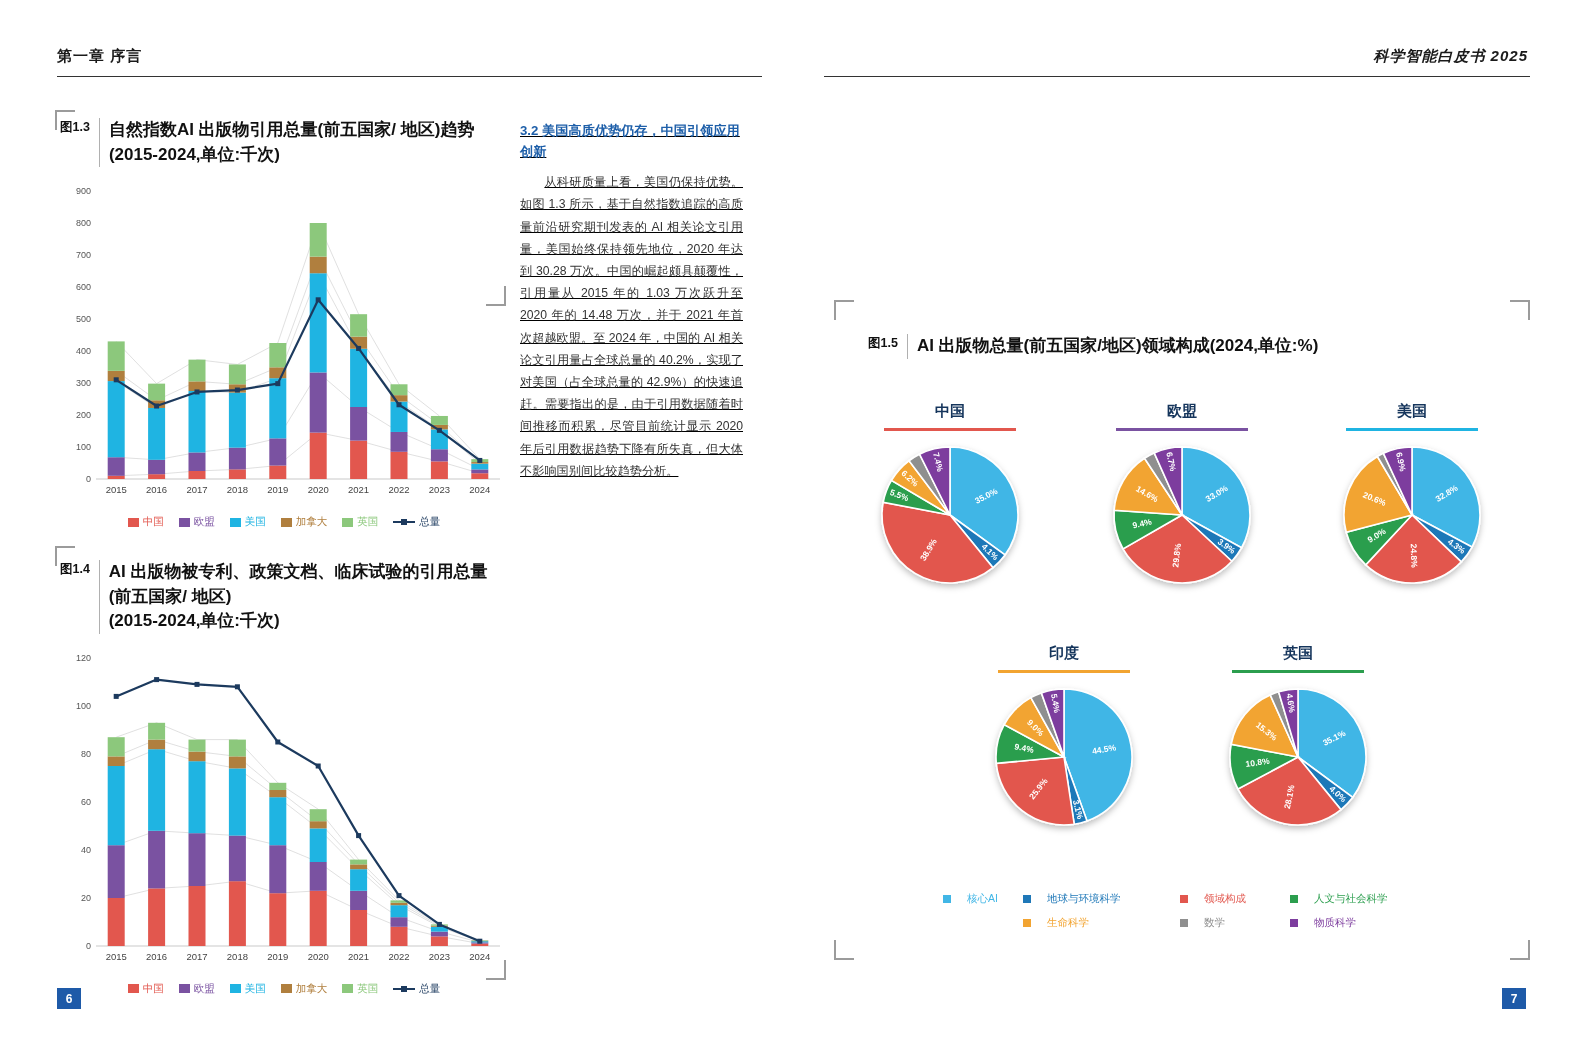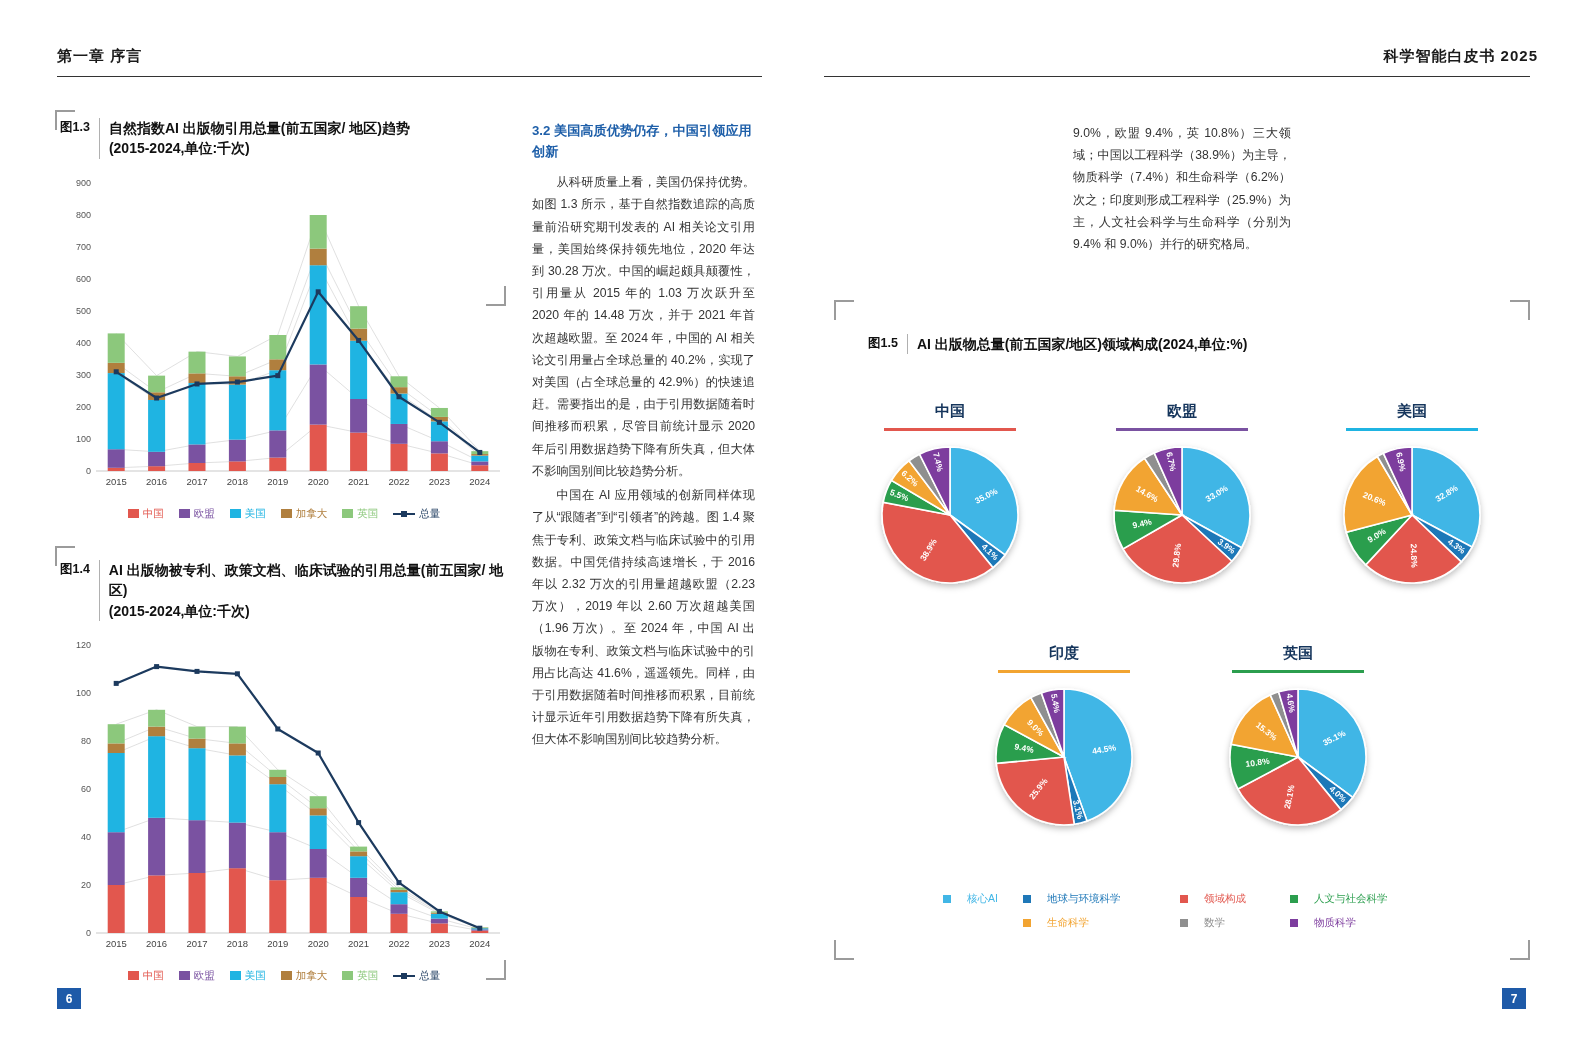--- a/index.html
+++ b/index.html
@@ -2,28 +2,28 @@
 <html><head>
 <meta charset="utf-8">
 <style>
   * { margin:0; padding:0; box-sizing:border-box; }
   html,body { background:#ededed; }
   body { font-family:"Liberation Sans","DejaVu Sans",sans-serif; }
   .spread { position:relative; width:1586px; height:1053px; background:#ffffff; margin:0 auto; overflow:hidden; }
 
   .hdr { position:absolute; top:47px; font-size:15px; font-weight:bold; color:#1a1a1a; letter-spacing:1px; }
   .hdr-left { left:57px; }
-  .hdr-right { right:48px; }
+  .hdr-right { right:58px;font-style:italic; }
   .hrule { position:absolute; top:76px; height:1px; background:#333; }
 
   .fig-block { position:absolute; }
   .fig-title { display:flex; align-items:flex-start; gap:9px; }
   .fig-no { font-size:12.5px; font-weight:bold; color:#111; white-space:nowrap; padding-top:1px; }
   .fig-div { width:1px; align-self:stretch; background:#b0b0b0; }
-  .fig-text { font-size:14px; font-weight:bold; color:#111; line-height:1.45; }
+  .fig-text { font-size:17px; font-weight:bold; color:#111; line-height:1.45; }
 
   .chart { margin-top:4px; }
   .chart-legend { display:flex; justify-content:center; align-items:center; gap:15px; margin-top:2px; font-size:10.5px; }
   .cl-item { display:flex; align-items:center; gap:4px; white-space:nowrap; }
   .cl-swatch { width:11px; height:9px; display:inline-block; }
 
   .text-col { position:absolute; }
   .sec-head { font-size:13.2px; font-weight:bold; color:#1e5fa9; line-height:1.6; margin-bottom:9px; }
   .para { font-size:12.2px; line-height:1.82; color:#333; text-align:justify; text-indent:2em; }
   .para.no-indent { text-indent:0; }
@@ -310,29 +310,25 @@
         </span>
         <span class="cl-item">
           <span style="display: inline-block; width: 22px; height: 2px; background: rgb(28, 58, 94); position: relative;">
             <span style="position: absolute; left: 8px; top: -2px; width: 6px; height: 6px; background: rgb(28, 58, 94);"></span>
           </span>
           <span style="color: rgb(28, 58, 94);">总量</span>
         </span>
       </div>
   </section>
 
-  <section class="text-col" style="left:532px;top:120px;width:223px;">
+  <section class="text-col" style="left:520px;top:120px;width:223px;text-decoration:underline;">
     <h3 class="sec-head">3.2 美国高质优势仍存，中国引领应用创新</h3>
     <p class="para">从科研质量上看，美国仍保持优势。如图 1.3 所示，基于自然指数追踪的高质量前沿研究期刊发表的 AI 相关论文引用量，美国始终保持领先地位，2020 年达到 30.28 万次。中国的崛起颇具颠覆性，引用量从 2015 年的 1.03 万次跃升至 2020 年的 14.48 万次，并于 2021 年首次超越欧盟。至 2024 年，中国的 AI 相关论文引用量占全球总量的 40.2%，实现了对美国（占全球总量的 42.9%）的快速追赶。需要指出的是，由于引用数据随着时间推移而积累，尽管目前统计显示 2020 年后引用数据趋势下降有所失真，但大体不影响国别间比较趋势分析。</p>
-    <p class="para">中国在 AI 应用领域的创新同样体现了从“跟随者”到“引领者”的跨越。图 1.4 聚焦于专利、政策文档与临床试验中的引用数据。中国凭借持续高速增长，于 2016 年以 2.32 万次的引用量超越欧盟（2.23 万次），2019 年以 2.60 万次超越美国（1.96 万次）。至 2024 年，中国 AI 出版物在专利、政策文档与临床试验中的引用占比高达 41.6%，遥遥领先。同样，由于引用数据随着时间推移而积累，目前统计显示近年引用数据趋势下降有所失真，但大体不影响国别间比较趋势分析。</p>
   </section>
 
-  <section class="text-col" style="left:1073px;top:122px;width:218px;">
-    <p class="para no-indent">9.0%，欧盟 9.4%，英 10.8%）三大领域；中国以工程科学（38.9%）为主导，物质科学（7.4%）和生命科学（6.2%）次之；印度则形成工程科学（25.9%）为主，人文社会科学与生命科学（分别为 9.4% 和 9.0%）并行的研究格局。</p>
-  </section>
 
   <div class="fig-title" style="position:absolute;left:868px;top:334px;">
     <span class="fig-no">图1.5</span>
     <span class="fig-div"></span>
     <span class="fig-text">AI 出版物总量(前五国家/地区)领域构成(2024,单位:%)</span>
   </div>
 
   <div id="pieblock0" class="pie-block" style="left:862px;top:402px;">
     <div class="country-label">中国</div>
     <div class="underline" style="background: rgb(226, 87, 78);"></div>

